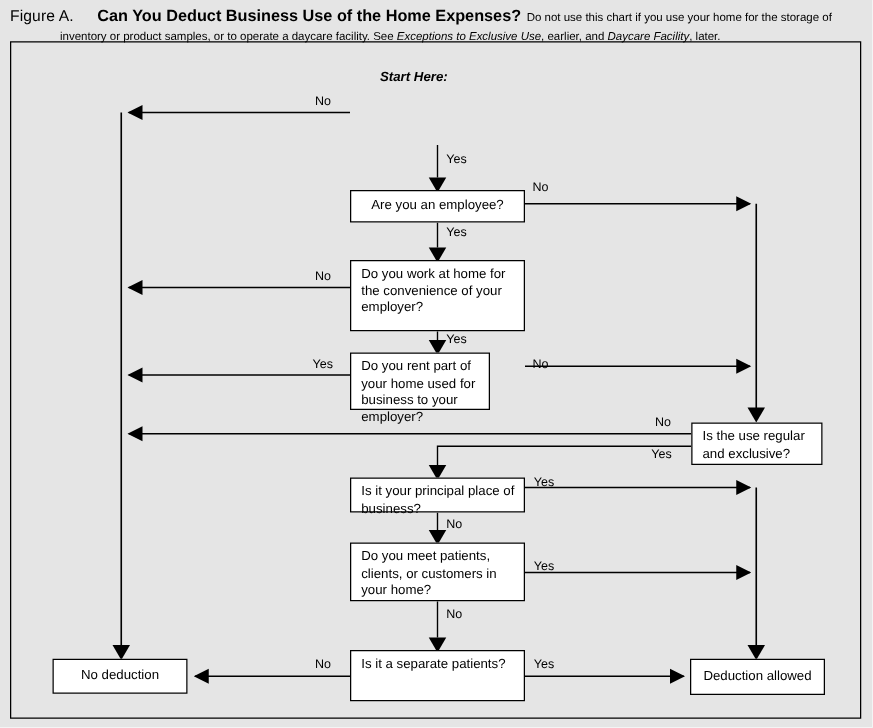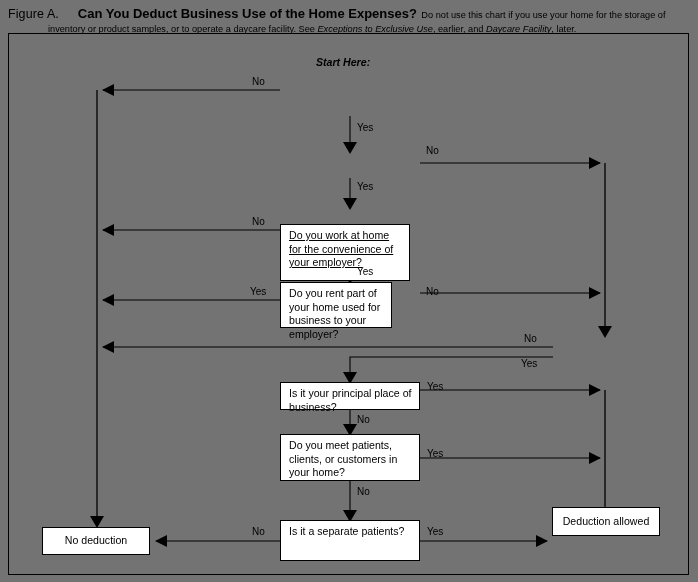--- a/index.html
+++ b/index.html
@@ -9,21 +9,21 @@
   }
   body {
     font-family: "Liberation Sans", sans-serif;
     color: #000000;
   }
   #page {
     position: relative;
     width: 698px;
     height: 582px;
     overflow: hidden;
-    background: #737373;
+    background: #e5e5e5;
   }
 
   
   #heading {
     position: absolute;
     left: 8px;
     top: 4px;
     width: 684px;
     height: 30px;
   }
@@ -194,38 +194,40 @@
 
       <line x1="420" y1="458" x2="600" y2="458"></line>
       <path d="M601,458 L589,452 L589,464 z" fill="#000" stroke="none"></path>
 
       <line x1="420" y1="541" x2="547" y2="541"></line>
       <path d="M548,541 L536,535 L536,547 z" fill="#000" stroke="none"></path>
 
     </g>
   </svg>
 
-  <div class="start-lbl" style="left:316px; top:56px;text-align:center;">Start Here:</div>
-
-
-
-  <div class="node" style="left:280px; top:224px; width:130px; height:57px;text-decoration:underline;">Do you work at home for the convenience of your employer?</div>
+  <div class="start-lbl" style="left:304px; top:56px;text-align:center;">Start Here:</div>
+
+
+  <div class="node center" style="left:280px; top:152px; width:140px; height:26px;">Are you an employee?</div>
+
+  <div class="node" style="left:280px; top:208px; width:140px; height:57px;">Do you work at home for the convenience of your employer?</div>
 
   <div class="node" style="left:280px; top:282px; width:112px; height:46px;">Do you rent part of your home used for business to your employer?</div>
 
+  <div class="node" style="left:553px; top:338px; width:105px; height:34px;">Is the use regular and exclusive?</div>
 
   <div class="node" style="left:280px; top:382px; width:140px; height:28px;">Is it your principal place of business?</div>
 
   <div class="node" style="left:280px; top:434px; width:140px; height:47px;">Do you meet patients, clients, or customers in your home?</div>
 
   <div class="node" style="left:280px; top:520px; width:140px; height:41px;">Is it a separate patients?</div>
 
   <div class="node center" style="left:42px; top:527px; width:108px; height:28px;">No deduction</div>
 
-  <div class="node center" style="left:552px; top:507px; width:108px; height:29px;">Deduction allowed</div>
+  <div class="node center" style="left:552px; top:527px; width:108px; height:29px;">Deduction allowed</div>
 
   <div class="lbl" style="left:252px; top:76px;">No</div>
   <div class="lbl" style="left:357px; top:122px;">Yes</div>
 
   <div class="lbl" style="left:426px; top:145px;">No</div>
   <div class="lbl" style="left:357px; top:181px;">Yes</div>
 
   <div class="lbl" style="left:252px; top:216px;">No</div>
   <div class="lbl" style="left:357px; top:266px;">Yes</div>
 

